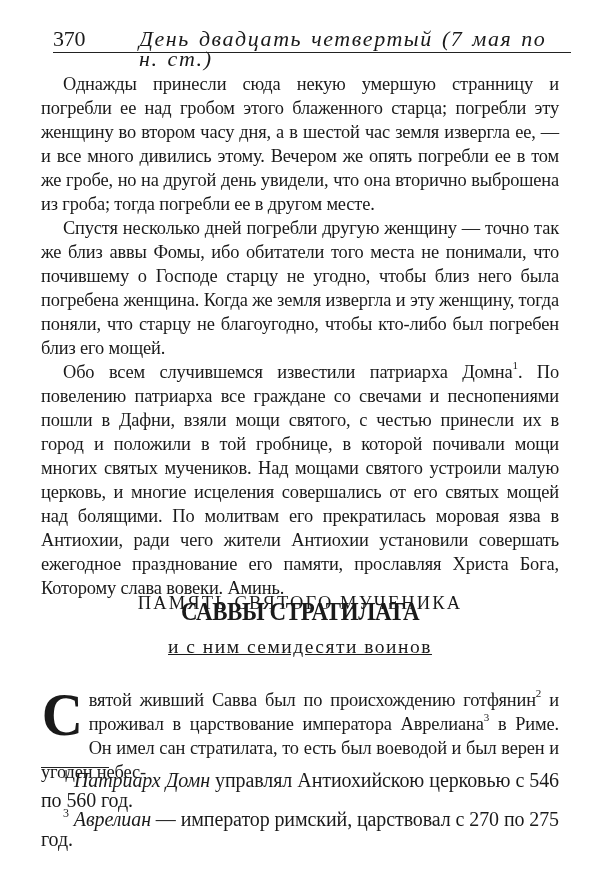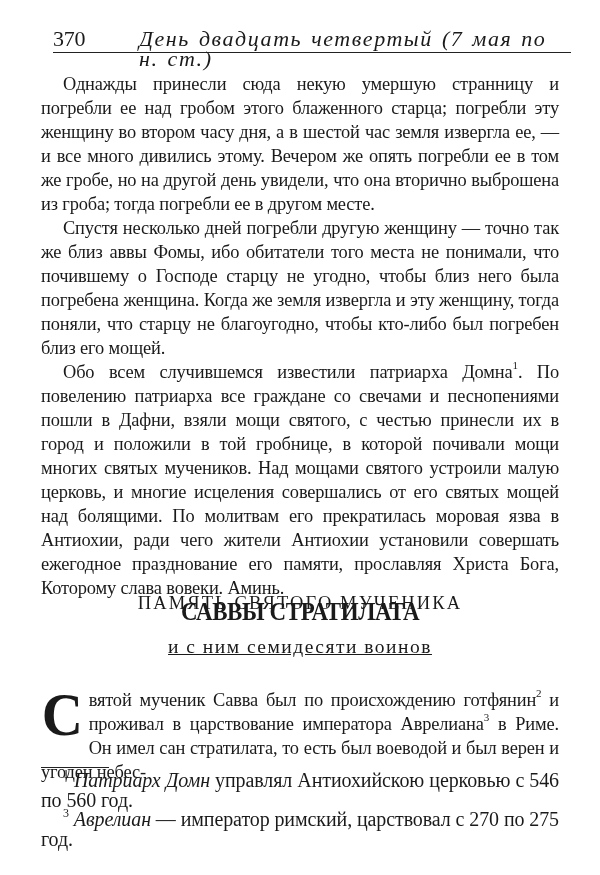--- a/index.html
+++ b/index.html
@@ -61,21 +61,21 @@
     <p>Однажды принесли сюда некую умершую странницу и погребли ее над гробом этого блаженного старца; погребли эту женщину во втором часу дня, а в шестой час земля извергла ее, — и все много дивились этому. Вечером же опять погребли ее в том же гробе, но на другой день увидели, что она вторично выброшена из гроба; тогда погребли ее в другом месте.</p>
     <p>Спустя несколько дней погребли другую женщину — точно так же близ аввы Фомы, ибо обитатели того места не понимали, что почившему о Господе старцу не угодно, чтобы близ него была погребена женщина. Когда же земля извергла и эту женщину, тогда поняли, что старцу не благоугодно, чтобы кто-либо был погребен близ его мощей.</p>
     <p><span>Обо всем случившемся известили патриарха Домна</span><sup>1</sup><span>. По повелению патриарха все граждане со свечами и песнопениями пошли в Дафни, взяли мощи святого, с честью принесли их в город и положили в той гробнице, в которой почивали мощи многих святых мучеников. Над мощами святого устроили малую церковь, и многие исцеления совершались от его святых мощей над болящими. По молитвам его прекратилась моровая язва в Антиохии, ради чего жители Антиохии установили совершать ежегодное празднование его памяти, прославляя Христа Бога, Которому слава вовеки. Аминь.</span></p>
   </div>
 
   <div class="heading h-small">ПАМЯТЬ СВЯТОГО МУЧЕНИКА</div>
   <div class="heading h-big">САВВЫ СТРАТИЛАТА</div>
   <div class="heading h-sub">и с ним семидесяти воинов</div>
 
   <div class="body-text" id="life">
-    <p><span class="dropcap">С</span><span>вятой мученик Савва был по происхождению готфянин</span><sup>2</sup><span> и проживал в царствование императора Аврелиана</span><sup>3</sup><span> в Риме. Он имел сан стратилата, то есть был воеводой и был верен и угоден небес-</span></p>
+    <p><span class="dropcap">С</span><span>вятой живший Савва был по происхождению готфянин</span><sup>2</sup><span> и проживал в царствование императора Аврелиана</span><sup>3</sup><span> в Риме. Он имел сан стратилата, то есть был воеводой и был верен и угоден небес-</span></p>
   </div>
 
   <div class="fn-rule"></div>
 
   <div class="footnotes">
     <p><sup>1</sup> <i>Патриарх Домн</i><span> управлял Антиохийскою церковью с 546 по 560 год.</span></p>
     <p><sup>3</sup> <i>Аврелиан</i><span> — император римский, царствовал с 270 по 275 год.</span></p>
   </div>
 
 </div>

